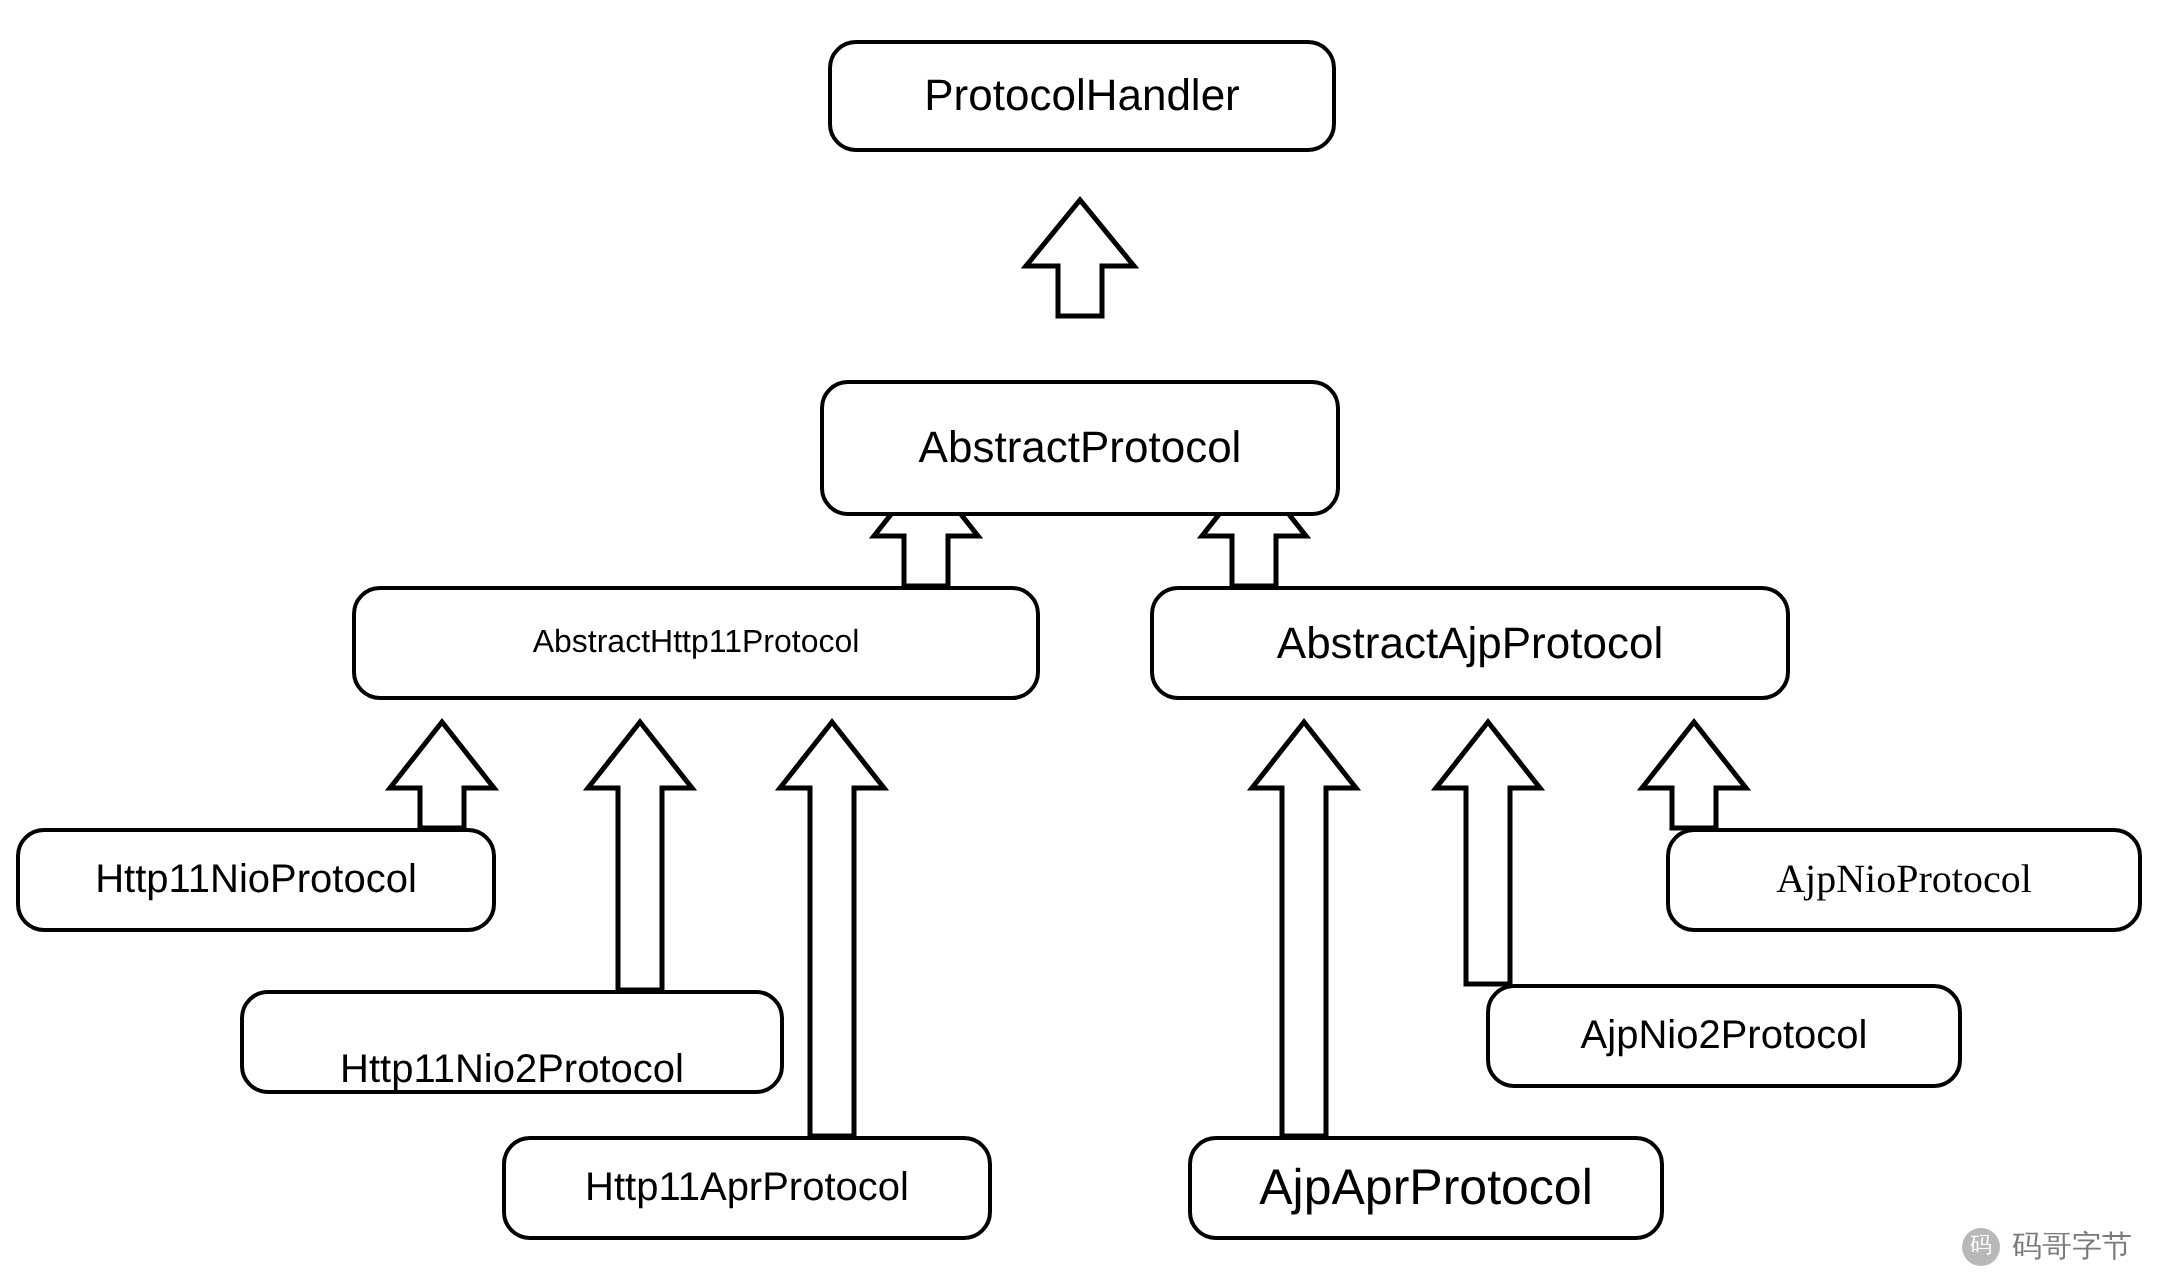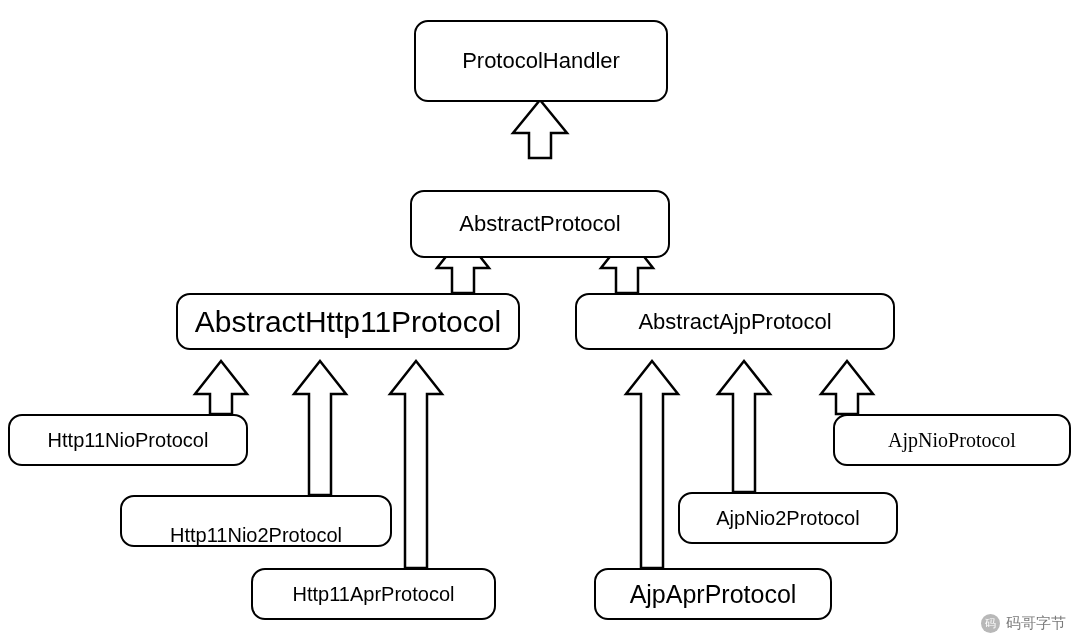--- a/index.html
+++ b/index.html
@@ -87,29 +87,29 @@
       <path d="M405 568 L405 394 L390 394 L416 361 L442 394 L427 394 L427 568 Z"></path>
 
       <path d="M641 568 L641 394 L626 394 L652 361 L678 394 L663 394 L663 568 Z"></path>
 
       <path d="M733 492 L733 394 L718 394 L744 361 L770 394 L755 394 L755 492 Z"></path>
 
       <path d="M836 414 L836 394 L821 394 L847 361 L873 394 L858 394 L858 414 Z"></path>
     </g>
   </svg>
 
-  <div class="node" style="left:414px;top:20px;width:254px;height:82px;font-size:22px;">
+  <div class="node" style="left:414px;top:20px;width:254px;height:56px;font-size:22px;">
     <span>ProtocolHandler</span>
   </div>
 
   <div class="node" style="left:410px;top:158px;width:260px;height:68px;font-size:22px;margin-top:32px;">
     <span>AbstractProtocol</span>
   </div>
 
-  <div class="node" style="left:176px;top:293px;width:344px;height:57px;font-size:30px;">
+  <div class="node" style="left:176px;top:293px;width:344px;height:57px;font-size:16px;">
     <span>AbstractHttp11Protocol</span>
   </div>
 
   <div class="node" style="left:575px;top:293px;width:320px;height:57px;font-size:22px;">
     <span>AbstractAjpProtocol</span>
   </div>
 
   <div class="node" style="left:8px;top:414px;width:240px;height:52px;font-size:20px;">
     <span>Http11NioProtocol</span>
   </div>
@@ -119,21 +119,21 @@
   </div>
 
   <div class="node" style="left:251px;top:568px;width:245px;height:52px;font-size:20px;text-align:right;">
     <span>Http11AprProtocol</span>
   </div>
 
   <div class="node" style="left:833px;top:414px;width:238px;height:52px;font-size:20px;font-family:Liberation Serif, serif;">
     <span>AjpNioProtocol</span>
   </div>
 
-  <div class="node" style="left:678px;top:492px;width:220px;height:52px;font-size:20px;">
+  <div class="node" style="left:743px;top:492px;width:238px;height:52px;font-size:20px;">
     <span>AjpNio2Protocol</span>
   </div>
 
   <div class="node" style="left:594px;top:568px;width:238px;height:52px;font-size:25px;">
     <span>AjpAprProtocol</span>
   </div>
 
   <div class="watermark">
     <span class="wm-logo">码</span>
     <span>码哥字节</span>

